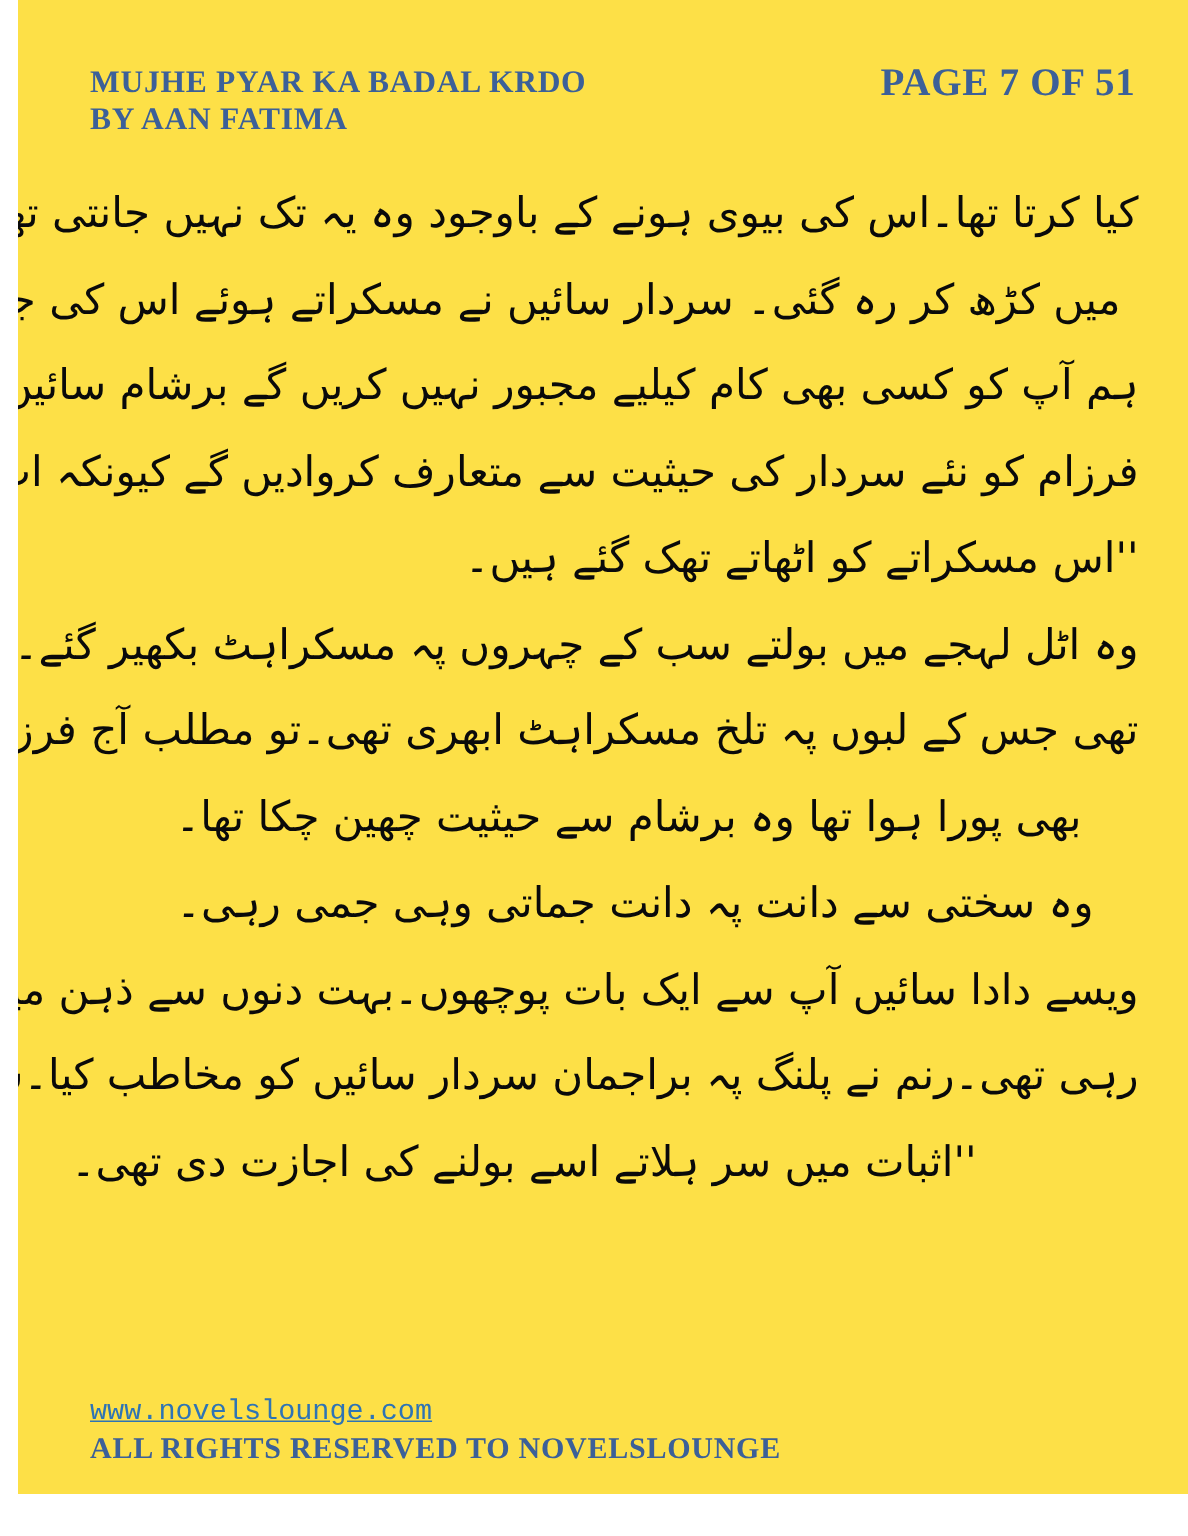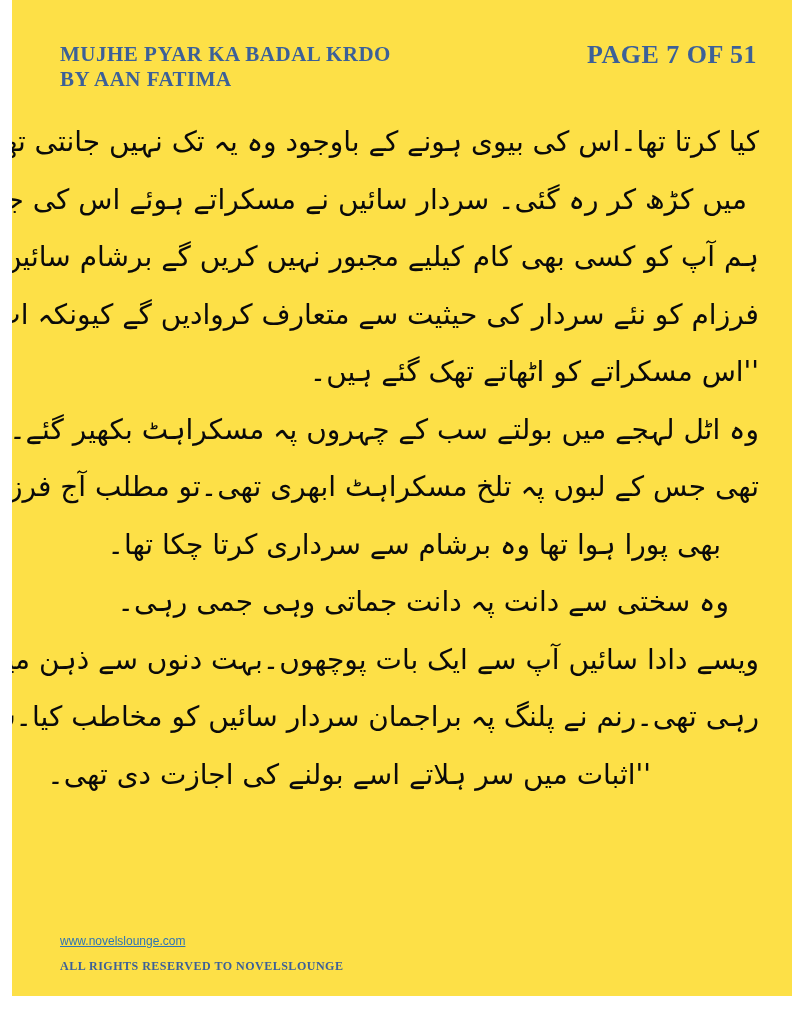--- a/index.html
+++ b/index.html
@@ -69,32 +69,32 @@
 
   
   .page-footer {
     position: absolute;
     left: 48px;
     top: 929px;
   }
   .website-link {
     display: inline-block;
     color: #2e74b5;
-    font-family: Liberation Sans, sans-serif;
-    font-size: 12px;
+    font-family: Liberation Mono, monospace;
+    font-size: 19px;
     line-height: 24px;
     text-decoration: underline;
     cursor: pointer;
   }
   .rights-notice {
     margin-top: 2px;
     color: #3c6098;
     font-family: "Liberation Serif", serif;
     font-weight: bold;
-    font-size: 12px;
+    font-size: 20px;
     line-height: 23px;
     letter-spacing: 0.5px;
     text-align: right;
   }
 </style>
 </head>
 <body>
 
 <div class="page">
 
@@ -107,21 +107,21 @@
   </header>
 
   <main class="story-text" dir="rtl" lang="ur">
     <p class="urdu-line">کیا کرتا تھا۔اس کی بیوی ہونے کے باوجود وہ یہ تک نہیں جانتی تھی۔وہ دل ہی دل</p>
     <p class="urdu-line inset-xs">میں کڑھ کر رہ گئی۔ سردار سائیں نے مسکراتے ہوئے اس کی جانب دیکھا۔</p>
     <p class="urdu-line">ہم آپ کو کسی بھی کام کیلیے مجبور نہیں کریں گے برشام سائیں اور ہم کل ہی''</p>
     <p class="urdu-line">فرزام کو نئے سردار کی حیثیت سے متعارف کروادیں گے کیونکہ اب ہم اور ندیم خرم</p>
     <p class="urdu-line">''اس مسکراتے کو اٹھاتے تھک گئے ہیں۔</p>
     <p class="urdu-line">وہ اٹل لہجے میں بولتے سب کے چہروں پہ مسکراہٹ بکھیر گئے۔صرف ایک نورے</p>
     <p class="urdu-line">تھی جس کے لبوں پہ تلخ مسکراہٹ ابھری تھی۔تو مطلب آج فرزام کا یہ خواب</p>
-    <p class="urdu-line inset-md">بھی پورا ہوا تھا وہ برشام سے سرداری کرتا چکا تھا۔</p>
+    <p class="urdu-line inset-md">بھی پورا ہوا تھا وہ برشام سے حیثیت چھین چکا تھا۔</p>
     <p class="urdu-line inset-sm">وہ سختی سے دانت پہ دانت جماتی وہی جمی رہی۔</p>
     <p class="urdu-line">ویسے دادا سائیں آپ سے ایک بات پوچھوں۔بہت دنوں سے ذہن میں کھٹک''</p>
     <p class="urdu-line">رہی تھی۔رنم نے پلنگ پہ براجمان سردار سائیں کو مخاطب کیا۔سردار سائیں نے</p>
     <p class="urdu-line inset-lg">''اثبات میں سر ہلاتے اسے بولنے کی اجازت دی تھی۔</p>
   </main>
 
   <footer class="page-footer">
     <a class="website-link">www.novelslounge.com</a>
     <div class="rights-notice">ALL RIGHTS RESERVED TO NOVELSLOUNGE</div>
   </footer>

